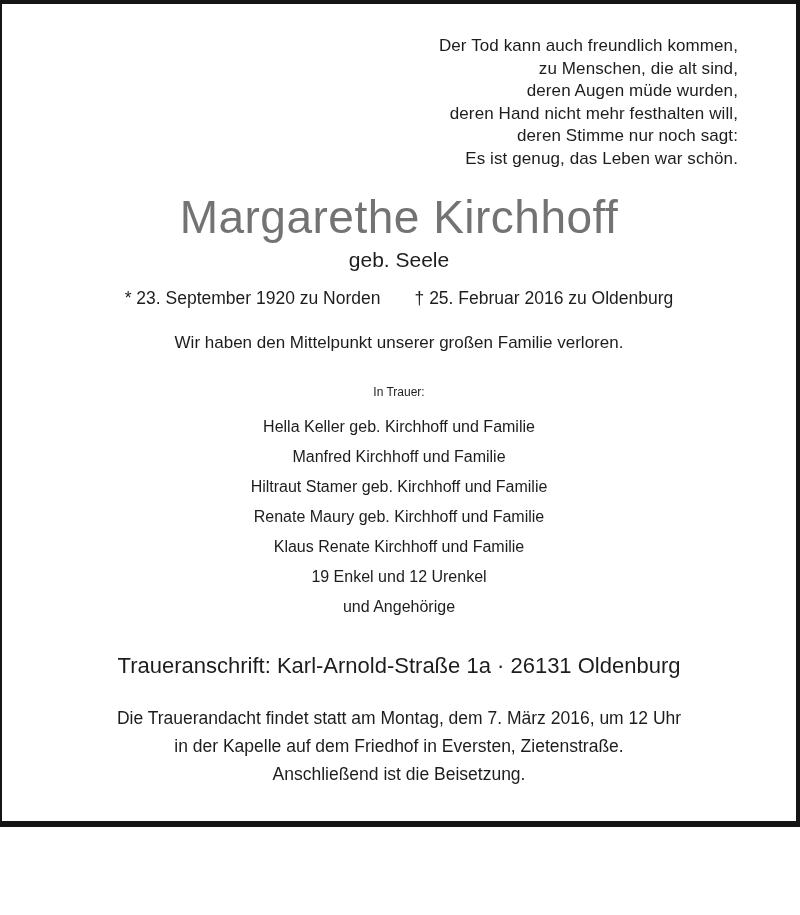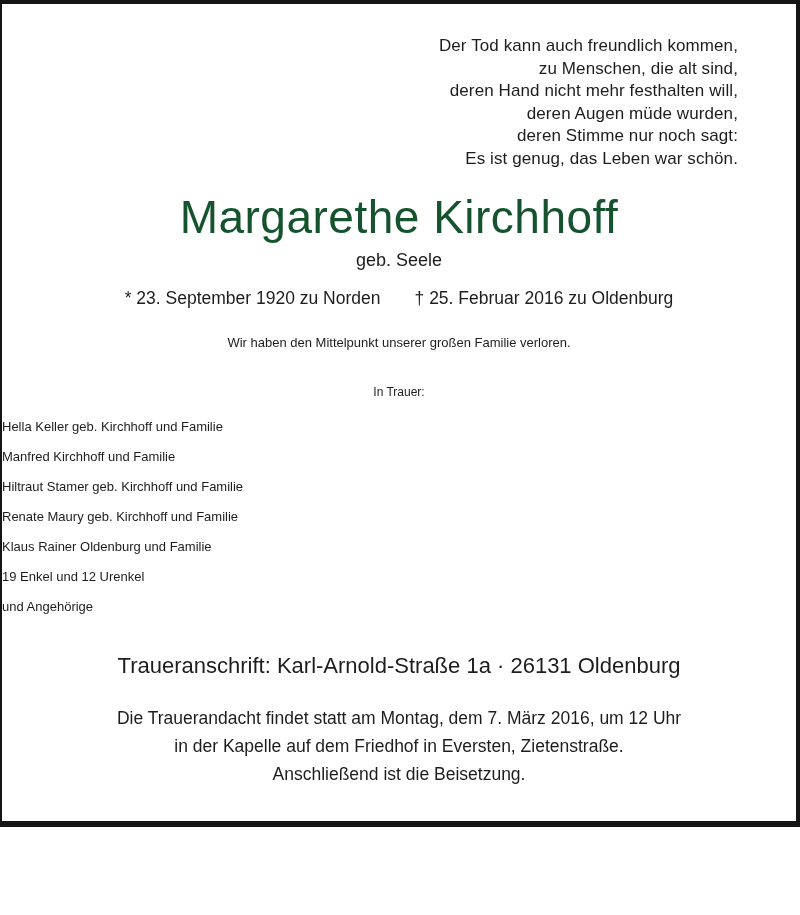--- a/index.html
+++ b/index.html
@@ -31,52 +31,53 @@
     letter-spacing: 0.1px;
   }
   
   .name {
     margin-top: 20px;
     text-align: center;
     font-size: 46px;
     line-height: 54px;
     font-weight: 300;
     letter-spacing: 0.5px;
-    color: #14532d;
+    color: #737373;
   }
   .birth-name {
     margin-top: 6px;
     text-align: center;
-    font-size: 18px;
+    font-size: 21px;
     line-height: 20px;
   }
   
   .dates {
     margin-top: 17px;
     display: flex;
     justify-content: center;
     gap: 34px;
     font-size: 17.5px;
     line-height: 22px;
   }
   .message {
     margin-top: 23px;
     text-align: center;
-    font-size: 13px;
+    font-size: 17px;
     line-height: 22px;
   }
   .mourning-heading {
     margin-top: 27px;
     text-align: center;
     font-size: 12px;
     line-height: 22px;
   }
   .mourners {
     margin-top: 9px;
-    font-size: 13px;
+    text-align: center;
+    font-size: 16px;
     line-height: 30px;
   }
   .address {
     margin-top: 33px;
     text-align: center;
     font-size: 22px;
     line-height: 22px;
   }
   .service {
     margin-top: 27px;
@@ -86,22 +87,22 @@
   }
 </style>
 </head>
 <body>
 
 <div class="page">
 
   <div class="poem">
     <div>Der Tod kann auch freundlich kommen,</div>
     <div>zu Menschen, die alt sind,</div>
+    <div>deren Augen müde wurden,</div>
     <div>deren Hand nicht mehr festhalten will,</div>
-    <div>deren Augen müde wurden,</div>
     <div>deren Stimme nur noch sagt:</div>
     <div>Es ist genug, das Leben war schön.</div>
   </div>
 
   <div class="name">Margarethe Kirchhoff</div>
 
   <div class="birth-name">geb. Seele</div>
 
   <div class="dates">
     <span>* 23. September 1920 zu Norden</span>
@@ -110,21 +111,21 @@
 
   <div class="message">Wir haben den Mittelpunkt unserer großen Familie verloren.</div>
 
   <div class="mourning-heading">In Trauer:</div>
 
   <div class="mourners">
     <div>Hella Keller geb. Kirchhoff und Familie</div>
     <div>Manfred Kirchhoff und Familie</div>
     <div>Hiltraut Stamer geb. Kirchhoff und Familie</div>
     <div>Renate Maury geb. Kirchhoff und Familie</div>
-    <div>Klaus Rainer Oldenburg und Familie</div>
+    <div>Klaus Renate Kirchhoff und Familie</div>
     <div>19 Enkel und 12 Urenkel</div>
     <div>und Angehörige</div>
   </div>
 
   <div class="address">Traueranschrift: Karl-Arnold-Straße 1a · 26131 Oldenburg</div>
 
   <div class="service">
     <div>Die Trauerandacht findet statt am Montag, dem 7. März 2016, um 12 Uhr</div>
     <div>in der Kapelle auf dem Friedhof in Eversten, Zietenstraße.</div>
     <div>Anschließend ist die Beisetzung.</div>

